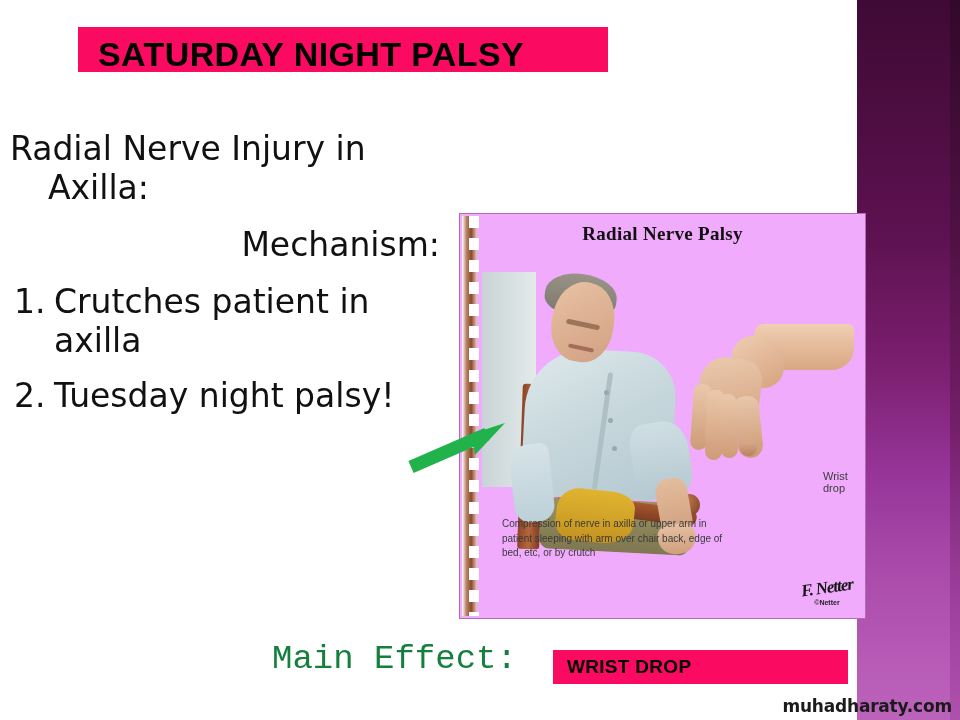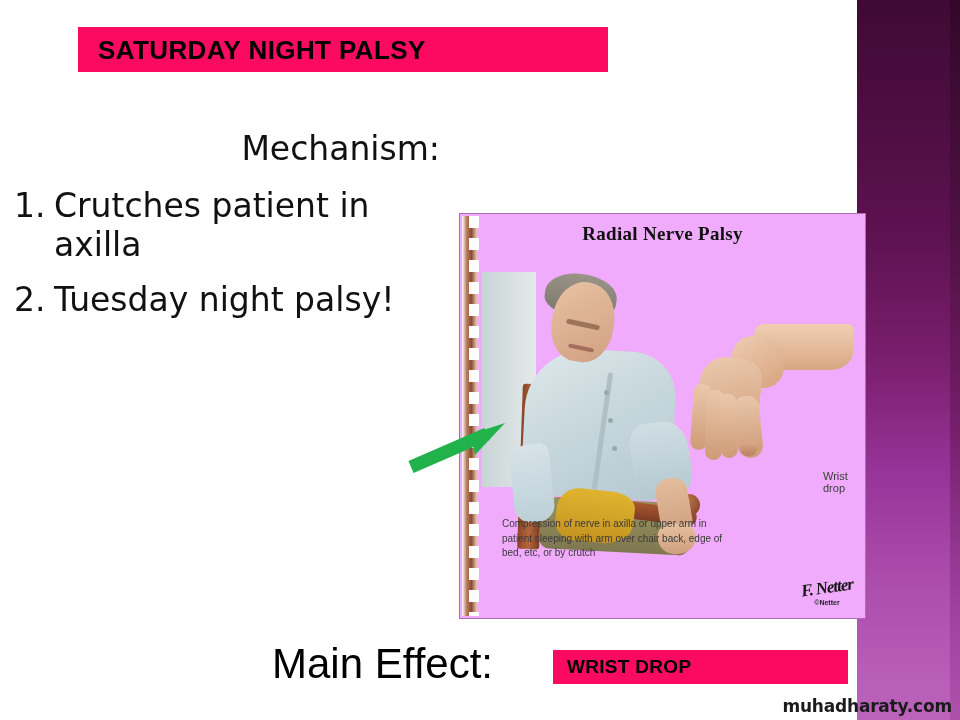--- a/index.html
+++ b/index.html
@@ -56,21 +56,21 @@
     left: 78px;
     top: 27px;
     width: 530px;
     height: 45px;
     background: #fa0a60;
   }
   .title-banner-text {
     position: absolute;
     left: 20px;
     top: 8px;
-    font-size: 26px;
+    font-size: 34px;
     font-weight: bold;
     letter-spacing: .4px;
     color: #000000;
     font-family: "Liberation Sans", sans-serif;
     white-space: nowrap;
   }
 
   
   .body-col {
     position: absolute;
@@ -261,23 +261,23 @@
     top: 405px;
     width: 120px;
     height: 80px;
   }
 
   
   .main-effect {
     position: absolute;
     left: 272px;
     top: 640px;
-    font-size: 42px;
-    color: #000000;
-    font-family: Liberation Sans, sans-serif;
+    font-size: 34px;
+    color: #15803d;
+    font-family: Liberation Mono, monospace;
     white-space: nowrap;
   }
   .wrist-banner {
     position: absolute;
     left: 553px;
     top: 650px;
     width: 295px;
     height: 34px;
     background: #fa0a60;
   }
@@ -309,20 +309,21 @@
 <div id="slide">
 
   <div class="side-bar"></div>
   <div class="side-bar-edge"></div>
 
   <div class="title-banner">
     <div class="title-banner-text">SATURDAY NIGHT PALSY</div>
   </div>
 
   <div class="body-col">
+    <p class="para">Radial Nerve Injury in Axilla:</p>
     <p class="para no-ind">Mechanism:</p>
 
     <ul class="list">
       <li class="list-item">
         <span class="list-num">1.</span>
         <span>Crutches patient in axilla</span>
       </li>
       <li class="list-item">
         <span class="list-num">2.</span>
         <span>Tuesday night palsy!</span>

